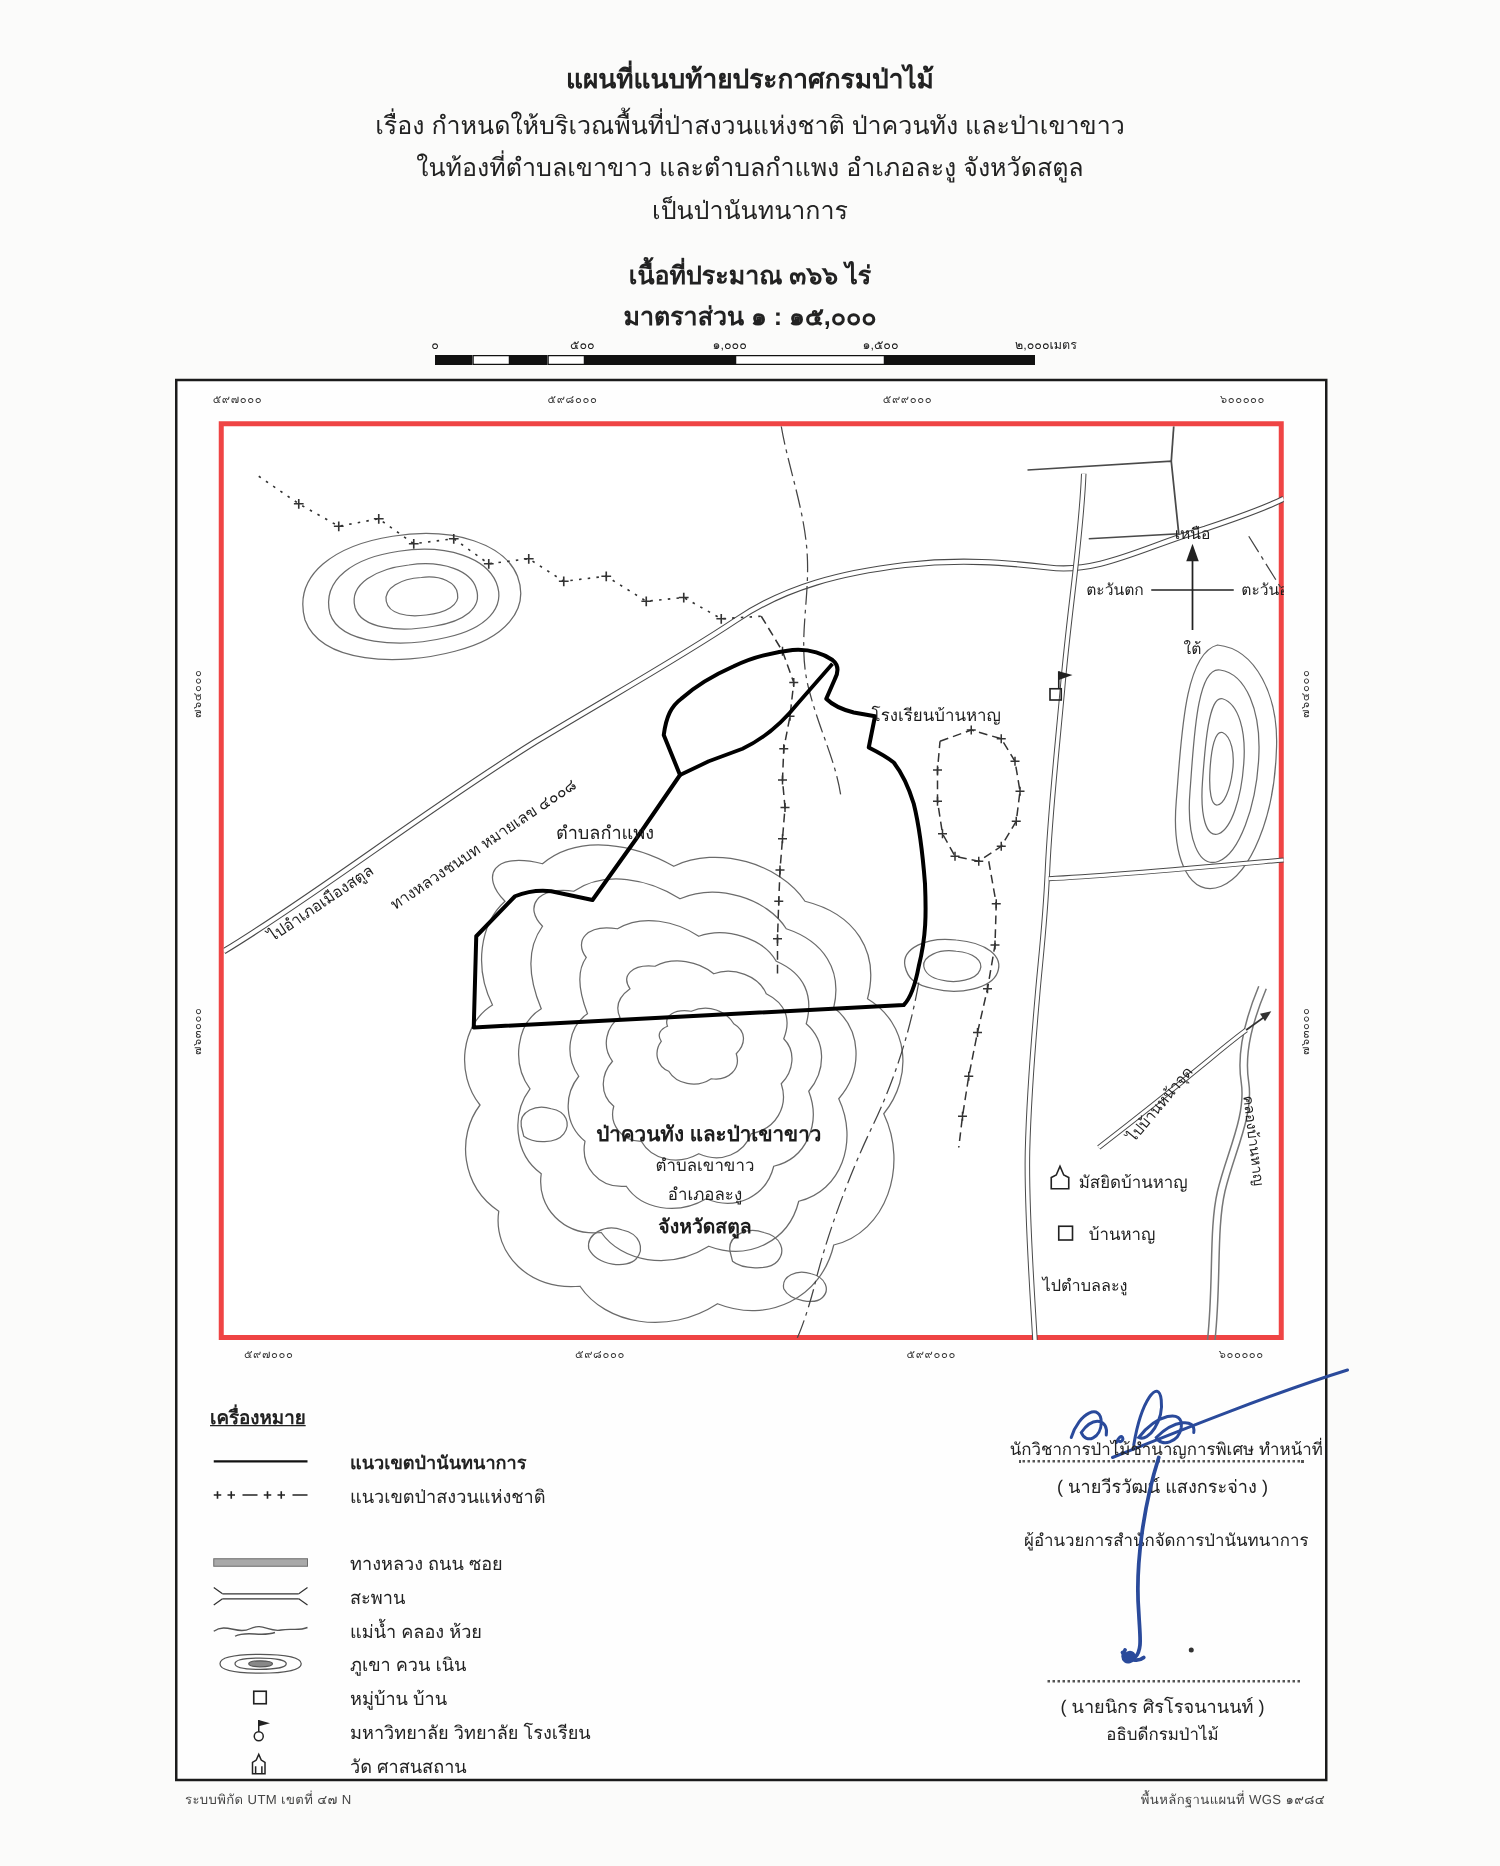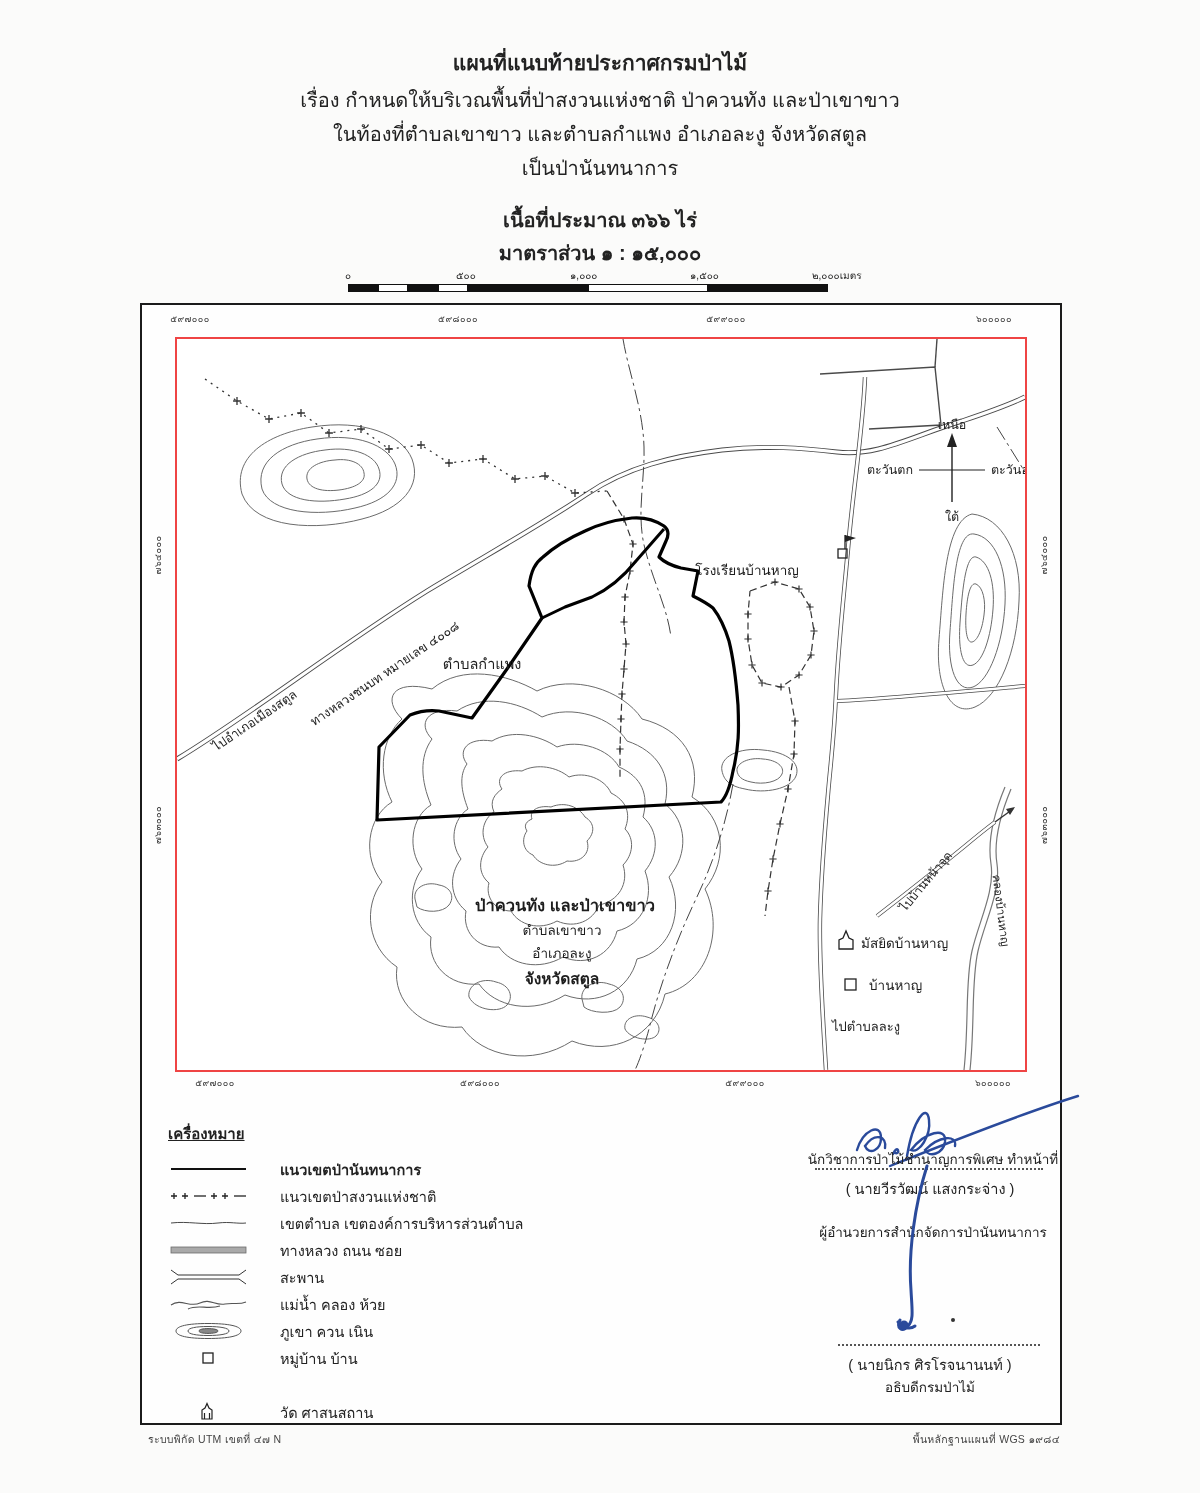--- a/index.html
+++ b/index.html
@@ -13,21 +13,21 @@
   .ctr{width:1200px;text-align:center;left:0;}
   .t1{font-size:21px;font-weight:700;color:#222;}
   .t2{font-size:20px;font-weight:400;color:#222;}
   .t3{font-size:20px;font-weight:700;color:#222;}
   
   .sb-seg{position:absolute;top:0;height:8px;border:1px solid #111;box-sizing:border-box;}
   .sb-black{background:#111;} .sb-white{background:#fff;}
   .sb-lab{position:absolute;top:-16px;font-size:10px;color:#222;white-space:nowrap;}
   
   .outer-box{left:140px;top:303px;width:922px;height:1122px;border:2px solid #1b1b1b;box-sizing:border-box;background:#fefefe;}
-  .map-frame{left:175px;top:337px;width:852px;height:735px;border:2px solid #ef4444;box-sizing:border-box;background:#fff;}
+  .map-frame{left:175px;top:337px;width:852px;height:735px;border:4px solid #ef4444;box-sizing:border-box;background:#fff;}
   .grid-lab{position:absolute;font-size:9px;color:#333;width:70px;text-align:center;letter-spacing:0.5px;}
   .grid-lab-v{position:absolute;font-size:9px;color:#333;transform:rotate(-90deg);transform-origin:center;width:60px;text-align:center;letter-spacing:0.5px;}
   
   .legend-title{font-size:15px;font-weight:700;text-decoration:underline;color:#222;}
   .legend-row{position:absolute;left:0;height:26px;display:flex;align-items:center;}
   .legend-sym{width:84px;height:22px;flex:0 0 84px;}
   .legend-lab{margin-left:28px;font-size:14.5px;color:#222;white-space:nowrap;}
   
   .dotted{border-top:2px dotted #555;height:0;}
   .sig-name{font-size:14.5px;color:#222;text-align:center;}
@@ -217,26 +217,20 @@
         <path d="M6,8 V14 M3,11 H9"></path>
           <path d="M17,8 V14 M14,11 H20"></path>
           <line x1="26" y1="11" x2="38" y2="11"></line>
         <path d="M46,8 V14 M43,11 H49"></path>
           <path d="M57,8 V14 M54,11 H60"></path>
           <line x1="66" y1="11" x2="78" y2="11"></line>
       </g>
     </svg>
     <span class="legend-lab">แนวเขตป่าสงวนแห่งชาติ</span>
   </div>
-  <div class="legend-row" style="top:88px;">
-    <svg class="legend-sym" viewBox="0 0 84 22">
-        <path d="M3,11 C20,9 35,13 50,11 C62,9.5 70,12 78,11" stroke="#333" stroke-width="0.9" fill="none"></path>
-      </svg>
-    <span class="legend-lab">เขตตำบล เขตองค์การบริหารส่วนตำบล</span>
-  </div>
   <div class="legend-row" style="top:115px;">
     <svg class="legend-sym" viewBox="0 0 84 22">
         <rect x="3" y="8" width="75" height="6" fill="#a9a9a9" stroke="#6d6d6d" stroke-width="0.8"></rect>
       </svg>
     <span class="legend-lab">ทางหลวง ถนน ซอย</span>
   </div>
   <div class="legend-row" style="top:142px;">
     <svg class="legend-sym" viewBox="0 0 84 22">
       <g stroke="#333" stroke-width="1" fill="none">
         <line x1="10" y1="9" x2="71" y2="9"></line>
@@ -263,20 +257,30 @@
         <path d="M31,11 C31,9.4 35,8.6 40,8.6 C45,8.6 50,9.4 50,11 C50,12.6 45,13.4 40,13.4 C35,13.4 31,12.6 31,11 Z" fill="#888"></path>
       </g>
     </svg>
     <span class="legend-lab">ภูเขา ควน เนิน</span>
   </div>
   <div class="legend-row" style="top:223px;">
     <svg class="legend-sym" viewBox="0 0 84 22">
         <rect x="35" y="6" width="10" height="10" fill="none" stroke="#222" stroke-width="1.3"></rect>
       </svg>
     <span class="legend-lab">หมู่บ้าน บ้าน</span>
+  </div>
+  <div class="legend-row" style="top:250px;">
+    <svg class="legend-sym" viewBox="0 0 84 22">
+      <g stroke="#222" stroke-width="1.2" fill="none">
+        <circle cx="39" cy="15" r="3.6"></circle>
+        <line x1="39" y1="11.4" x2="39" y2="2"></line>
+        <path d="M39,2 L48,4.5 L39,7 Z" fill="#222" stroke="none"></path>
+      </g>
+    </svg>
+    <span class="legend-lab">มหาวิทยาลัย วิทยาลัย โรงเรียน</span>
   </div>
   <div class="legend-row" style="top:277px;">
     <svg class="legend-sym" viewBox="0 0 84 22">
       <g stroke="#222" stroke-width="1.2" fill="none">
         <path d="M34,18 V9 L37,7 L39,2.5 L41,7 L44,9 V18 Z"></path>
         <line x1="36.5" y1="18" x2="36.5" y2="12"></line>
           <line x1="41.5" y1="18" x2="41.5" y2="12"></line>
       </g>
     </svg>
     <span class="legend-lab">วัด ศาสนสถาน</span>

